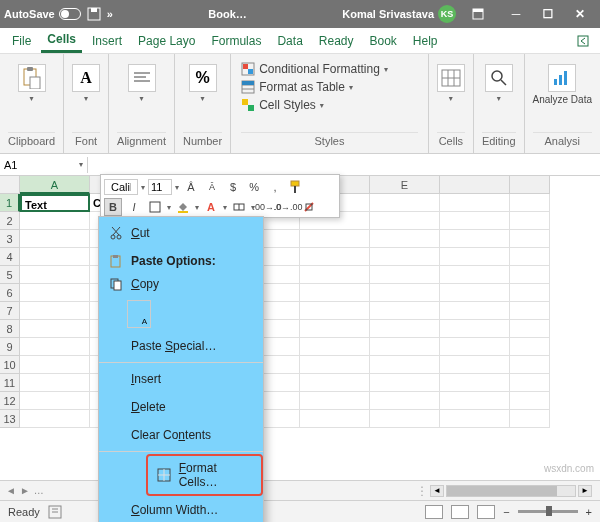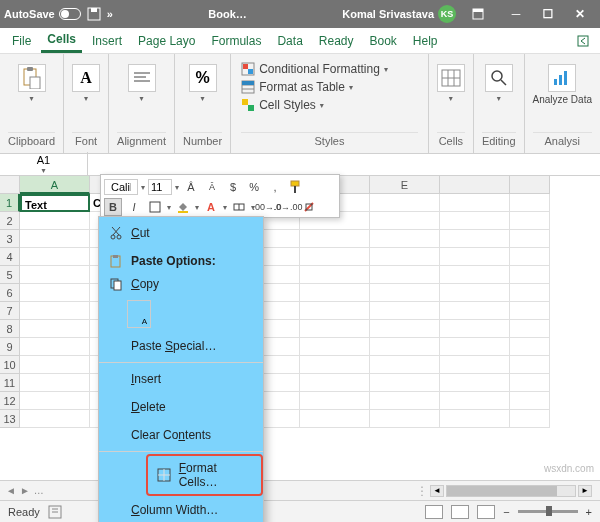--- a/index.html
+++ b/index.html
@@ -31,21 +31,21 @@
   .group-label { font-size: 11px; color: #666; text-align: center; padding: 2px 0; border-top: 1px solid #e0e0e0; margin-top: 2px; }
   .big-icon { width: 28px; height: 28px; border: 1px solid #ccc; background: #fff; display: flex; align-items: center; justify-content: center; font-size: 16px; }
   .dropdown-caret { font-size: 8px; color: #666; }
   .styles-group { flex: 1; padding: 4px 10px; }
   .styles-rows { display: flex; flex-direction: column; gap: 4px; padding-top: 4px; }
   .styles-row { display: flex; align-items: center; gap: 4px; font-size: 12px; color: #444; }
   .mini-icon { width: 14px; height: 14px; display: inline-flex; align-items: center; justify-content: center; }
   
   
   .formula-row { height: 22px; display: flex; align-items: center; border-bottom: 1px solid #d0d0d0; }
-  .name-box { width: 88px; border-right: 1px solid #d0d0d0; padding: 2px 4px; display: flex; align-items: center; justify-content: space-between; font-size: 11px; flex-direction: column; }
+  .name-box { width: 88px; border-right: 1px solid #d0d0d0; padding: 2px 4px; display: flex; align-items: center; justify-content: space-between; font-size: 11px; }
   .formula-bar { flex: 1; }
   
   
   .mini-toolbar { position: absolute; left: 100px; top: 174px; width: 240px; height: 44px; background: #fff; border: 1px solid #c0c0c0; box-shadow: 2px 2px 6px rgba(0,0,0,0.2); padding: 3px; z-index: 20; }
   .mt-row { display: flex; align-items: center; gap: 3px; }
   .mt-row input.font-name { width: 34px; font-size: 11px; border: 1px solid #ccc; padding: 1px 6px; }
   .mt-row input.font-size { width: 24px; font-size: 11px; border: 1px solid #ccc; padding: 1px 2px; }
   .mt-btn { width: 18px; height: 18px; display: flex; align-items: center; justify-content: center; font-size: 11px; color: #444; }
   
   

